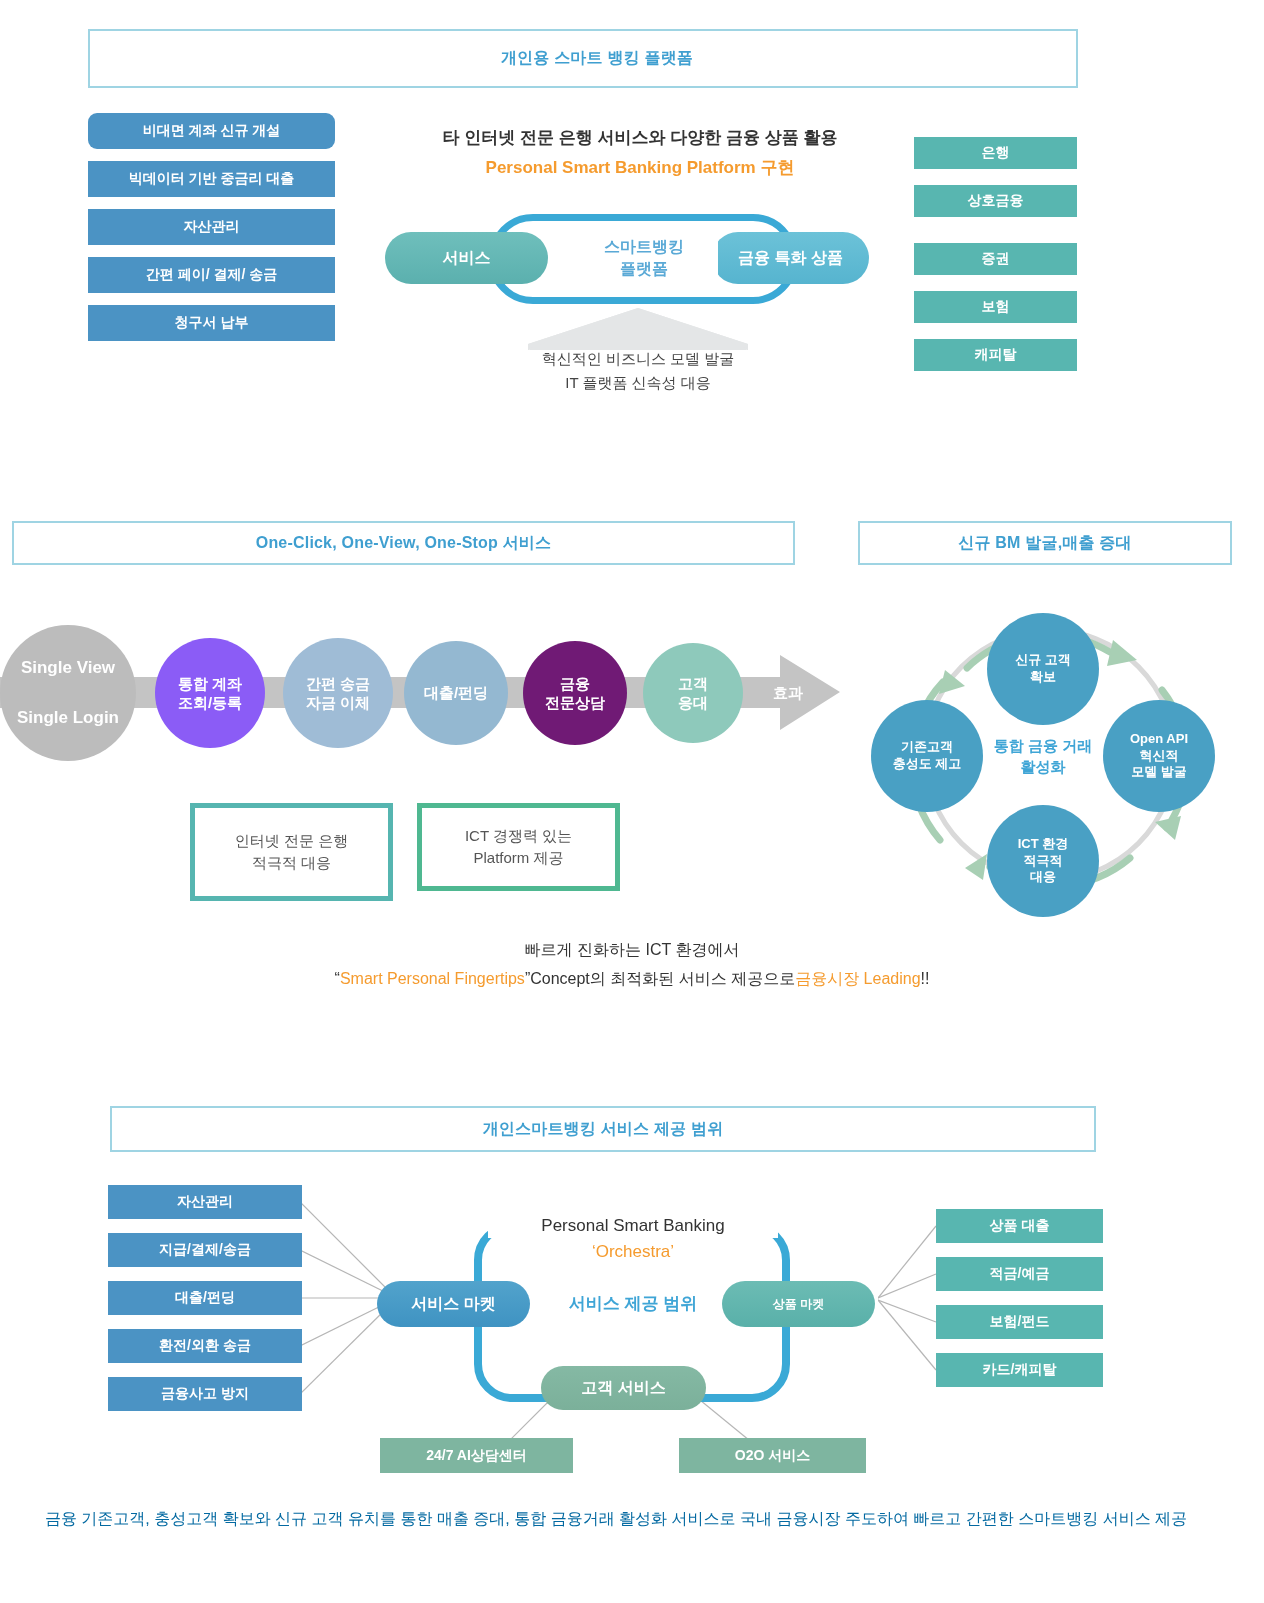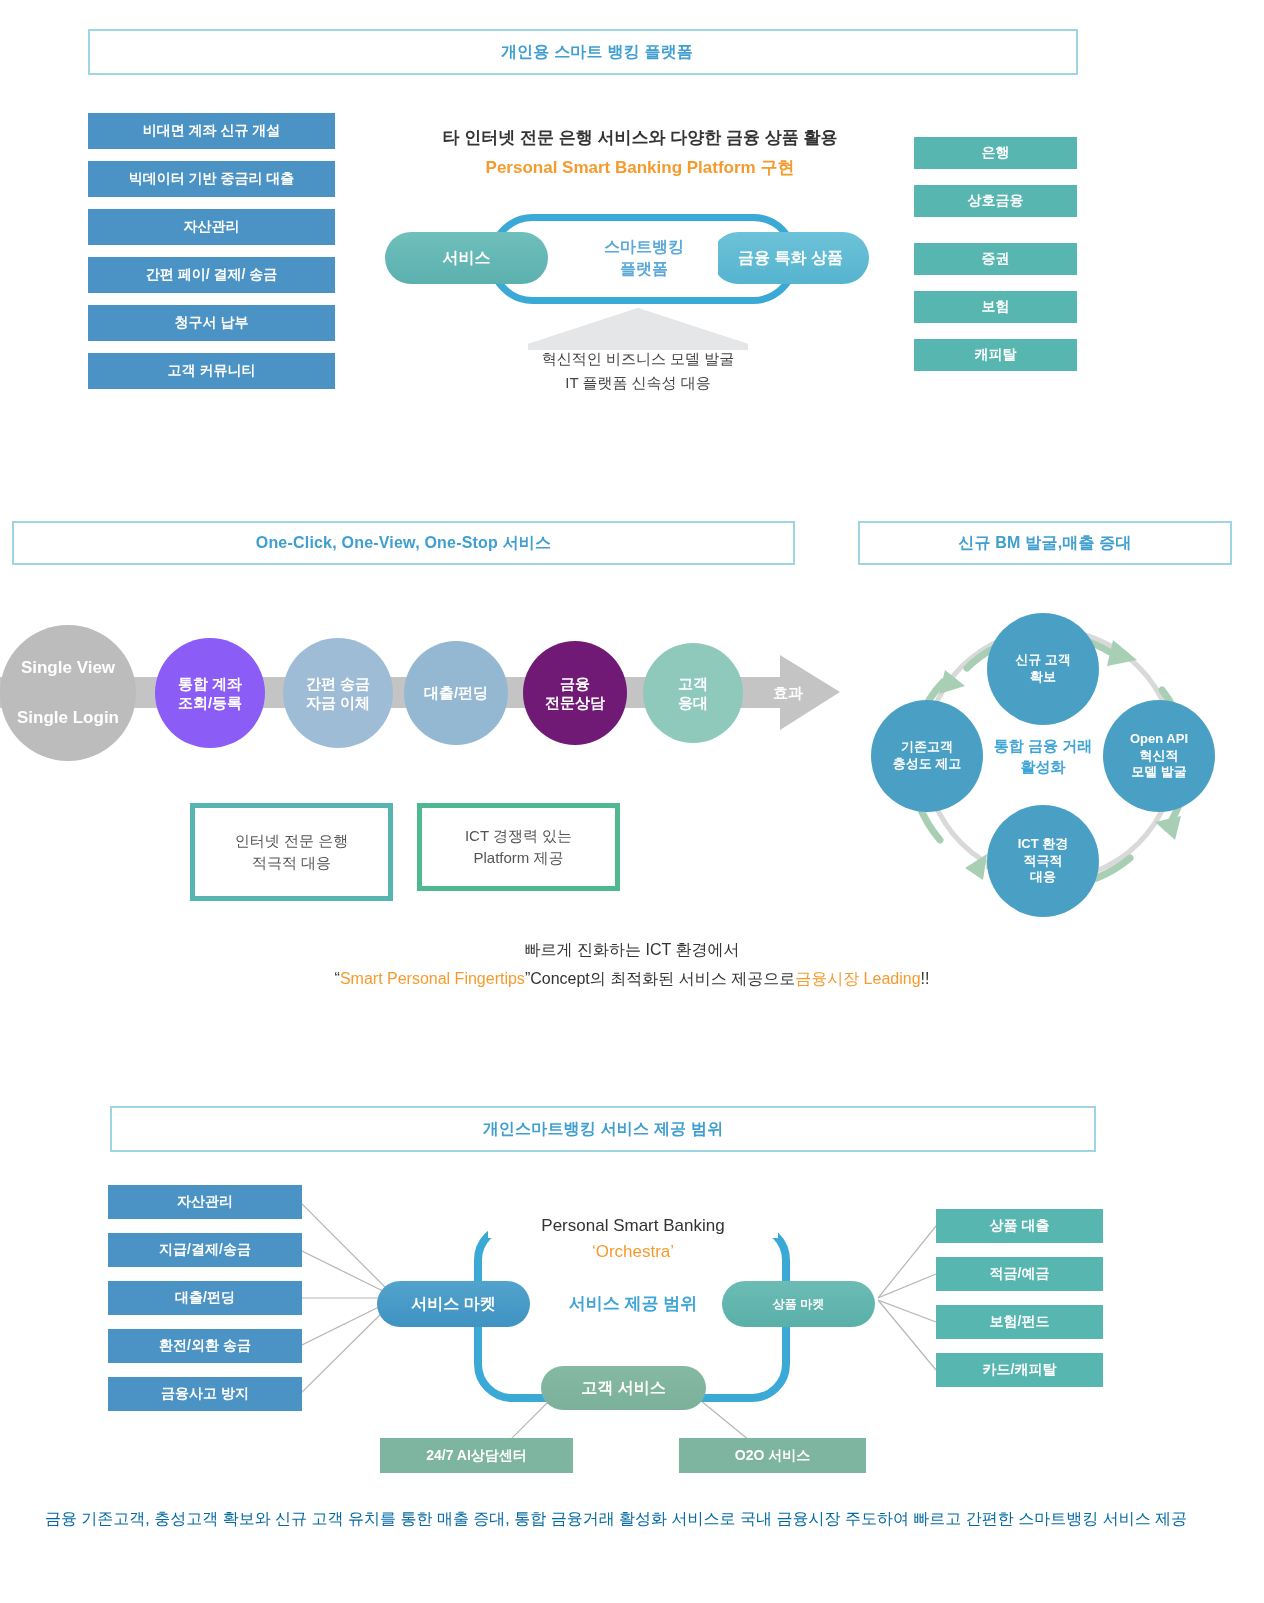--- a/index.html
+++ b/index.html
@@ -49,42 +49,39 @@
   .t-orange{color:#f59b2e;}
   .t-blue{color:#3fa5d6;}
   .nowrap{white-space:nowrap;}
   svg{display:block;}
 </style>
 </head>
 <body>
 
 <div class="canvas">
 
-  <div class="abs banner ctr" style="left:88px;top:29px;width:990px;height:46px;font-size:16px;padding-left:28px;">
+  <div class="abs banner ctr" style="left:88px;top:29px;width:990px;height:59px;font-size:16px;padding-left:28px;">
     <span>개인용 스마트 뱅킹 플랫폼</span>
   </div>
 
   <div class="abs" style="left:88px;top:113px;width:247px;">
-    <div class="blue-box ctr" style="height:36px;margin-bottom:12px;">
+    <div class="blue-box ctr" style="height:36px;margin-bottom:12px;border-radius:9px;">
       <span>비대면 계좌 신규 개설</span>
       </div>
     <div class="blue-box ctr" style="height:36px;margin-bottom:12px;">
       <span>빅데이터 기반 중금리 대출</span>
       </div>
     <div class="blue-box ctr" style="height:36px;margin-bottom:12px;">
       <span>자산관리</span>
       </div>
     <div class="blue-box ctr" style="height:36px;margin-bottom:12px;">
       <span>간편 페이/ 결제/ 송금</span>
       </div>
     <div class="blue-box ctr" style="height:36px;margin-bottom:12px;">
       <span>청구서 납부</span>
-      </div>
-    <div class="blue-box ctr" style="height:36px;">
-      <span>고객 커뮤니티</span>
       </div>
   </div>
 
   <div class="abs" style="left:914px;top:137px;width:163px;">
     <div class="teal-box ctr" style="height:32px;margin-bottom:16px;">
       <span>은행</span>
       </div>
     <div class="teal-box ctr" style="height:32px;margin-bottom:26px;">
       <span>상호금융</span>
       </div>

